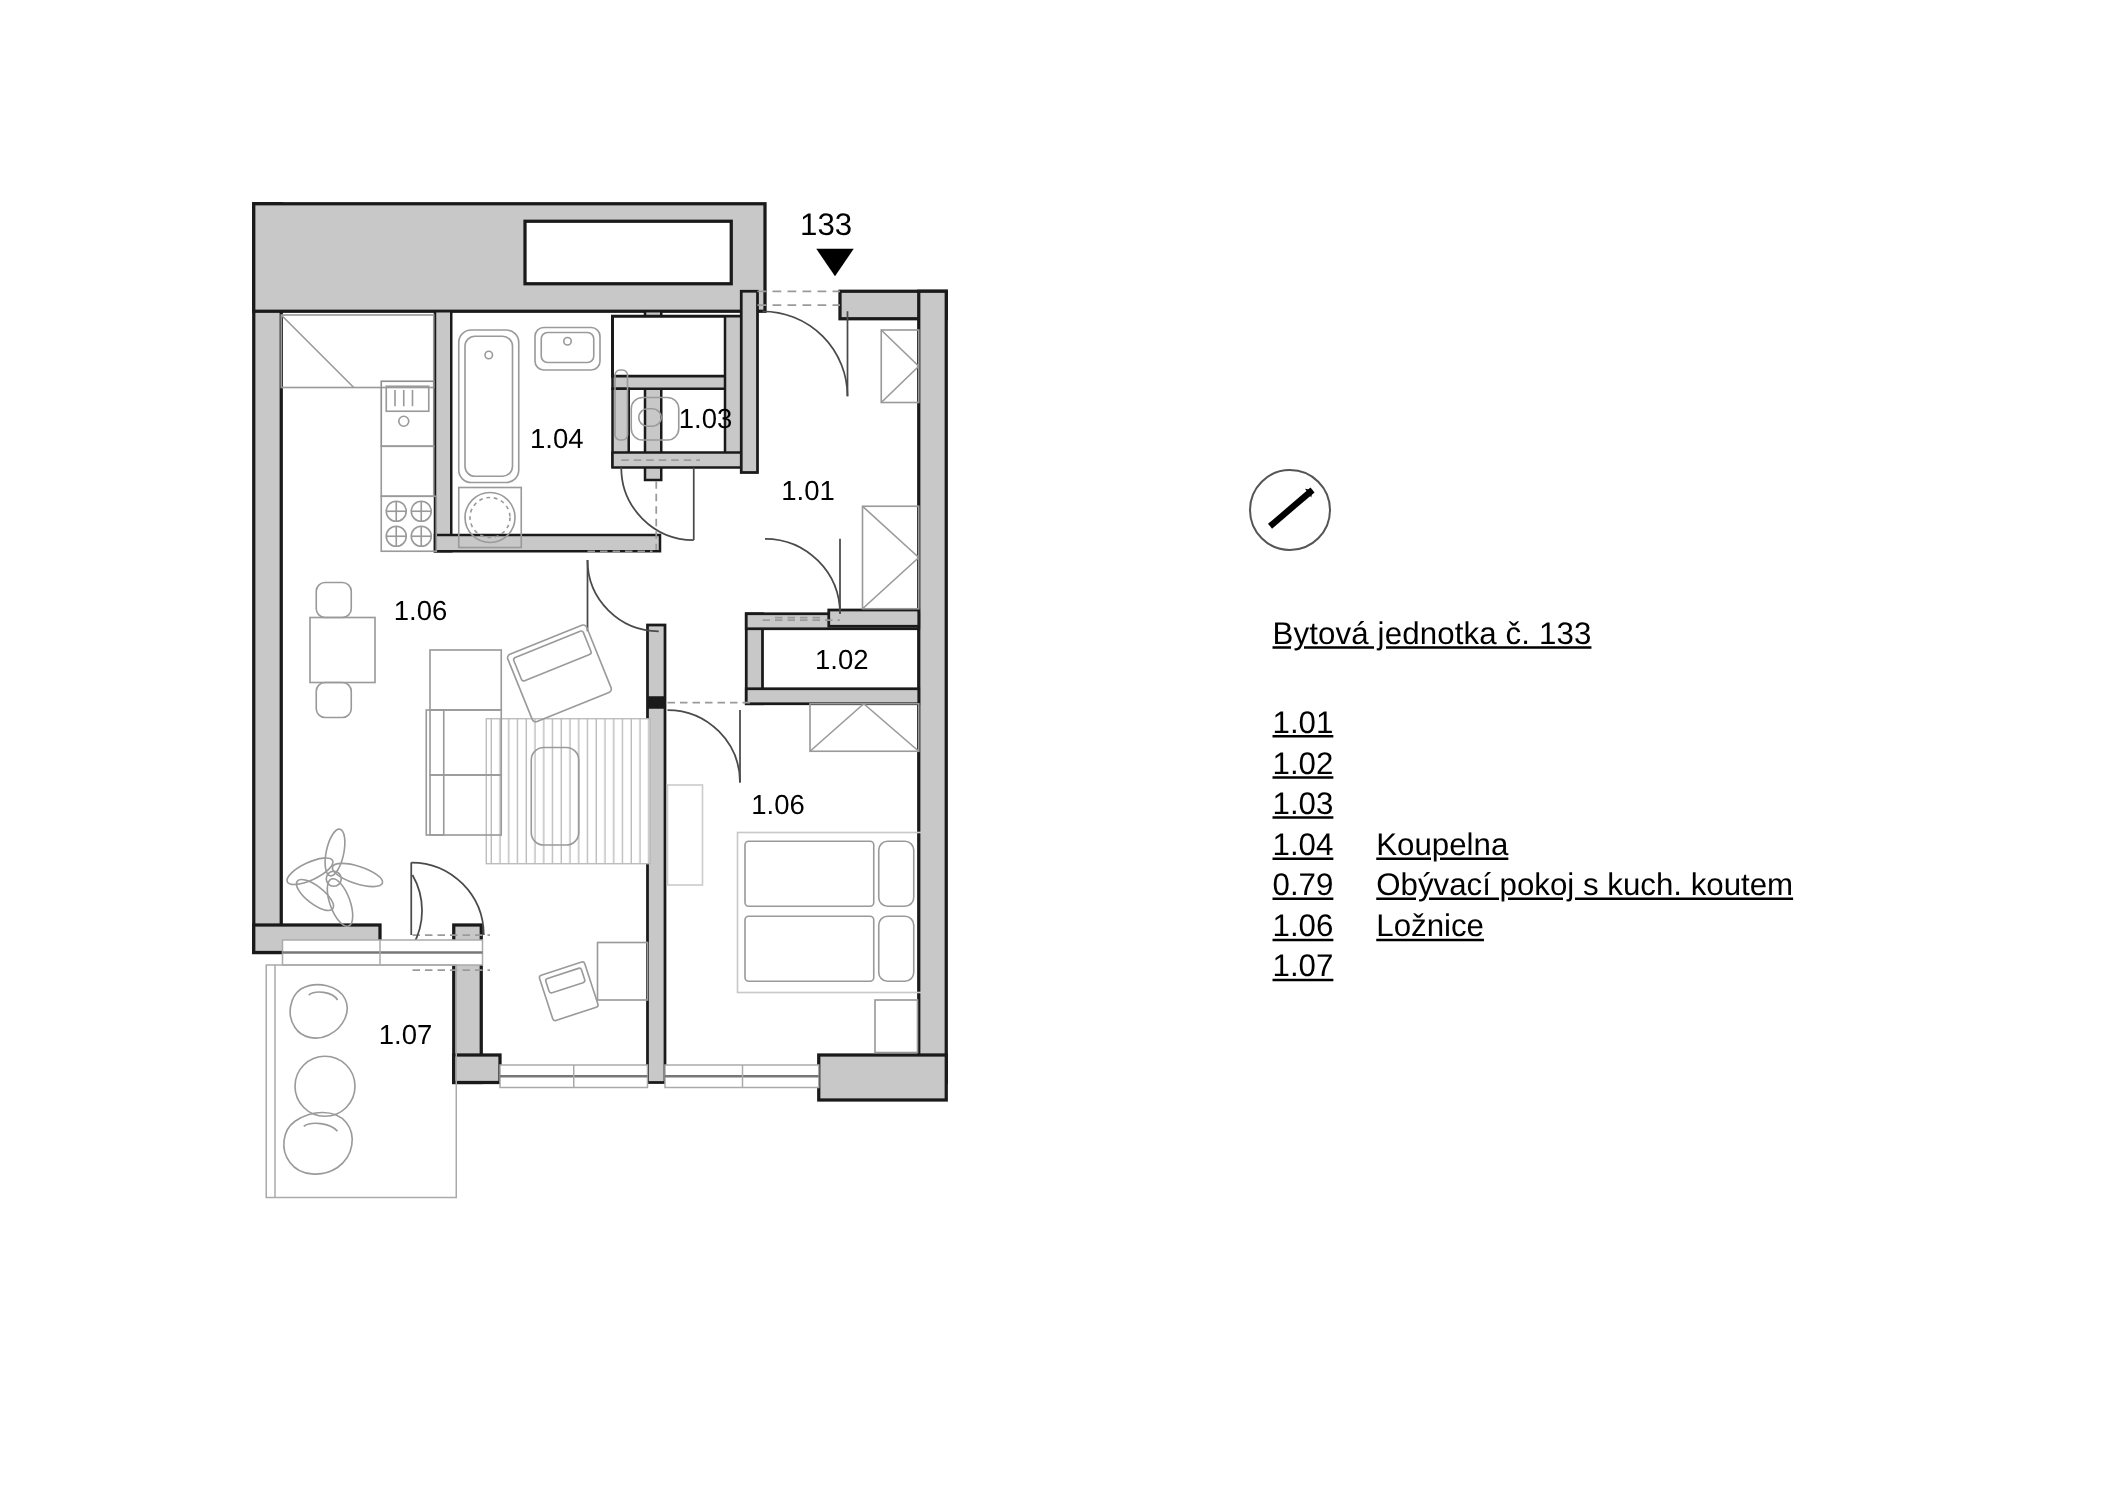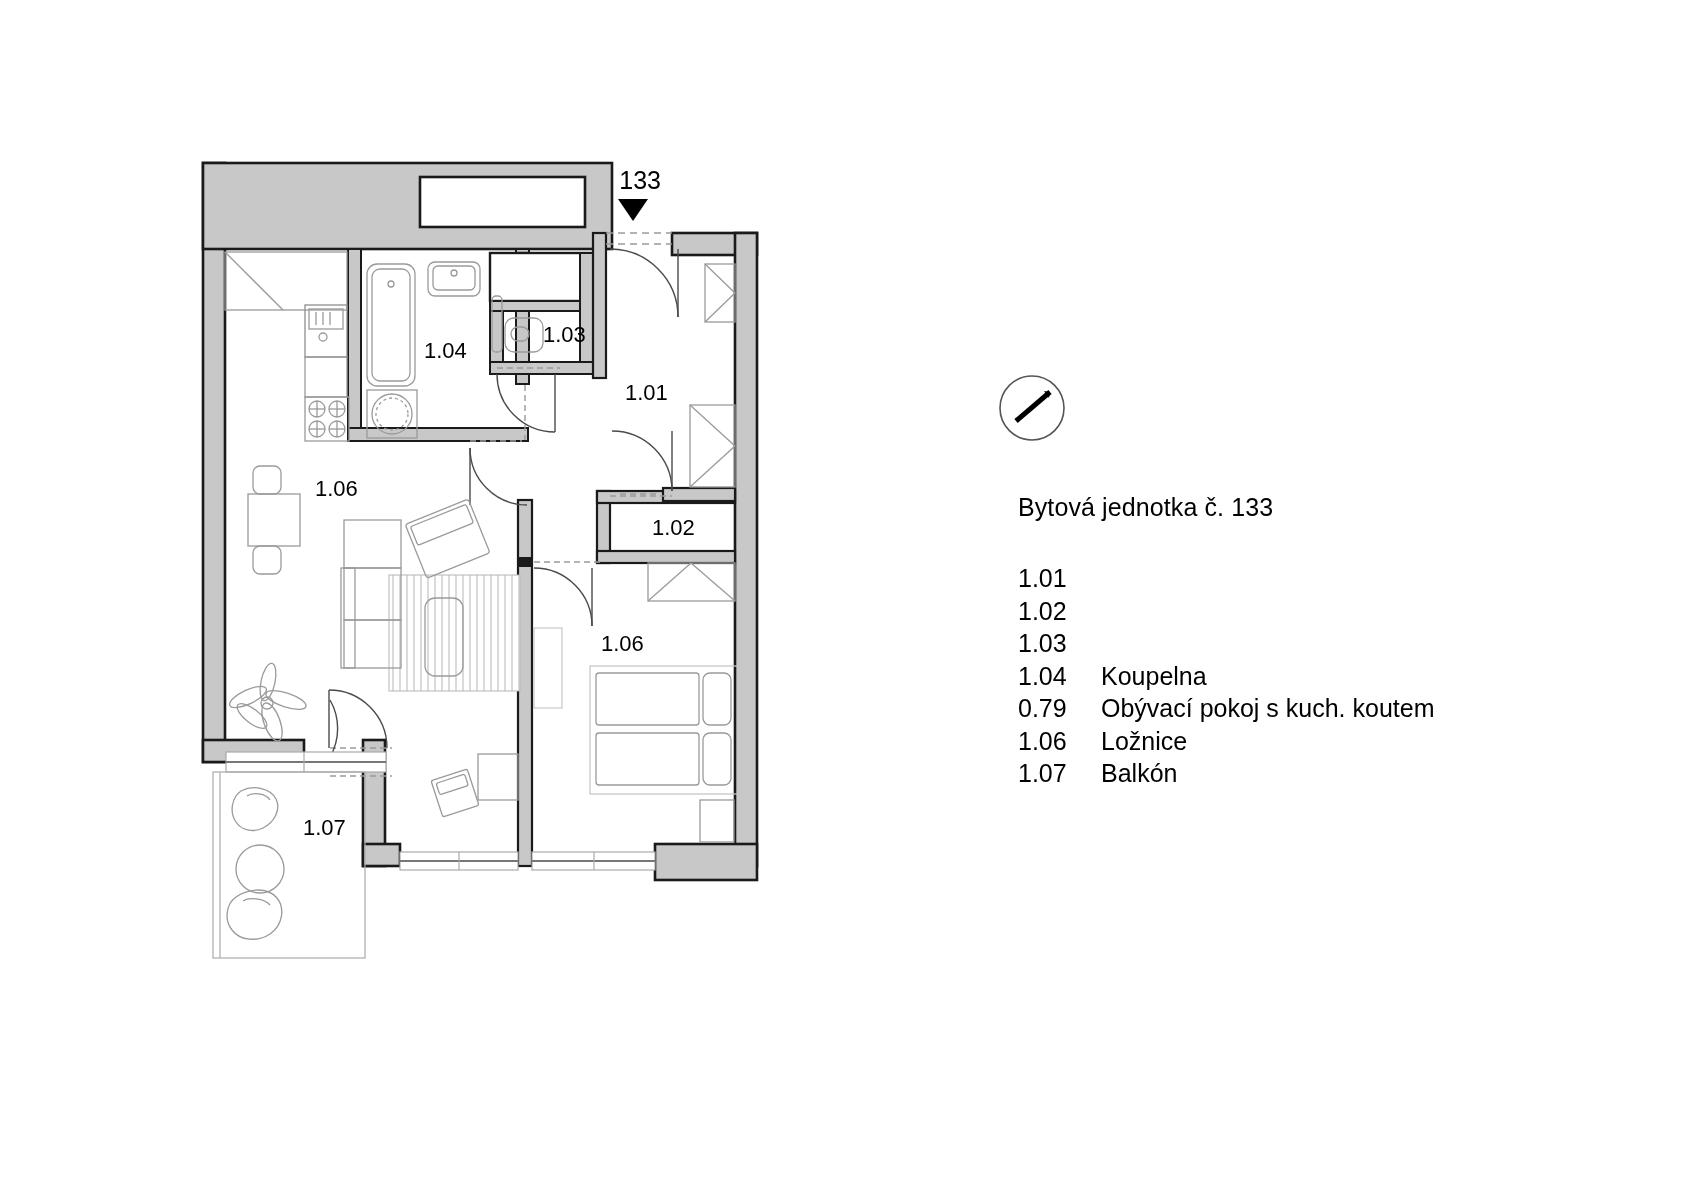--- a/index.html
+++ b/index.html
@@ -19,20 +19,21 @@
     inset: 0;
   }
   svg { display: block; }
 
   
   #legend {
     position: absolute;
     left: 1018px;
     top: 493px;
     width: 520px;
+    text-decoration: underline;
   }
   #legend-title {
     font-size: 25px;
     color: #000;
     letter-spacing: 0.1px;
     white-space: nowrap;
   }
   #legend-list {
     margin-top: 40px;
   }
@@ -46,23 +47,23 @@
   }
   .legend-code {
     width: 83px;
     flex: 0 0 83px;
   }
   .legend-label { flex: 1 1 auto; }
 
   
   #unit-marker {
     position: absolute;
-    left: 605px;
+    left: 640px;
     top: 167px;
-    text-align: right;
+    text-align: left;
     width: 56px;
   }
   #unit-number {
     font-size: 25px;
     color: #000;
     line-height: 26px;
   }
   #unit-arrow {
     width: 0;
     height: 0;
@@ -394,19 +395,18 @@
         <span class="legend-label">Obývací pokoj s kuch. koutem</span>
       </div>
 
       <div class="legend-row">
         <span class="legend-code">1.06</span>
         <span class="legend-label">Ložnice</span>
       </div>
 
       <div class="legend-row">
         <span class="legend-code">1.07</span>
-        <span class="legend-label">Balkón</span>
       </div>
 
     </div>
   </div>
 
 </div>
 
 </body></html>

